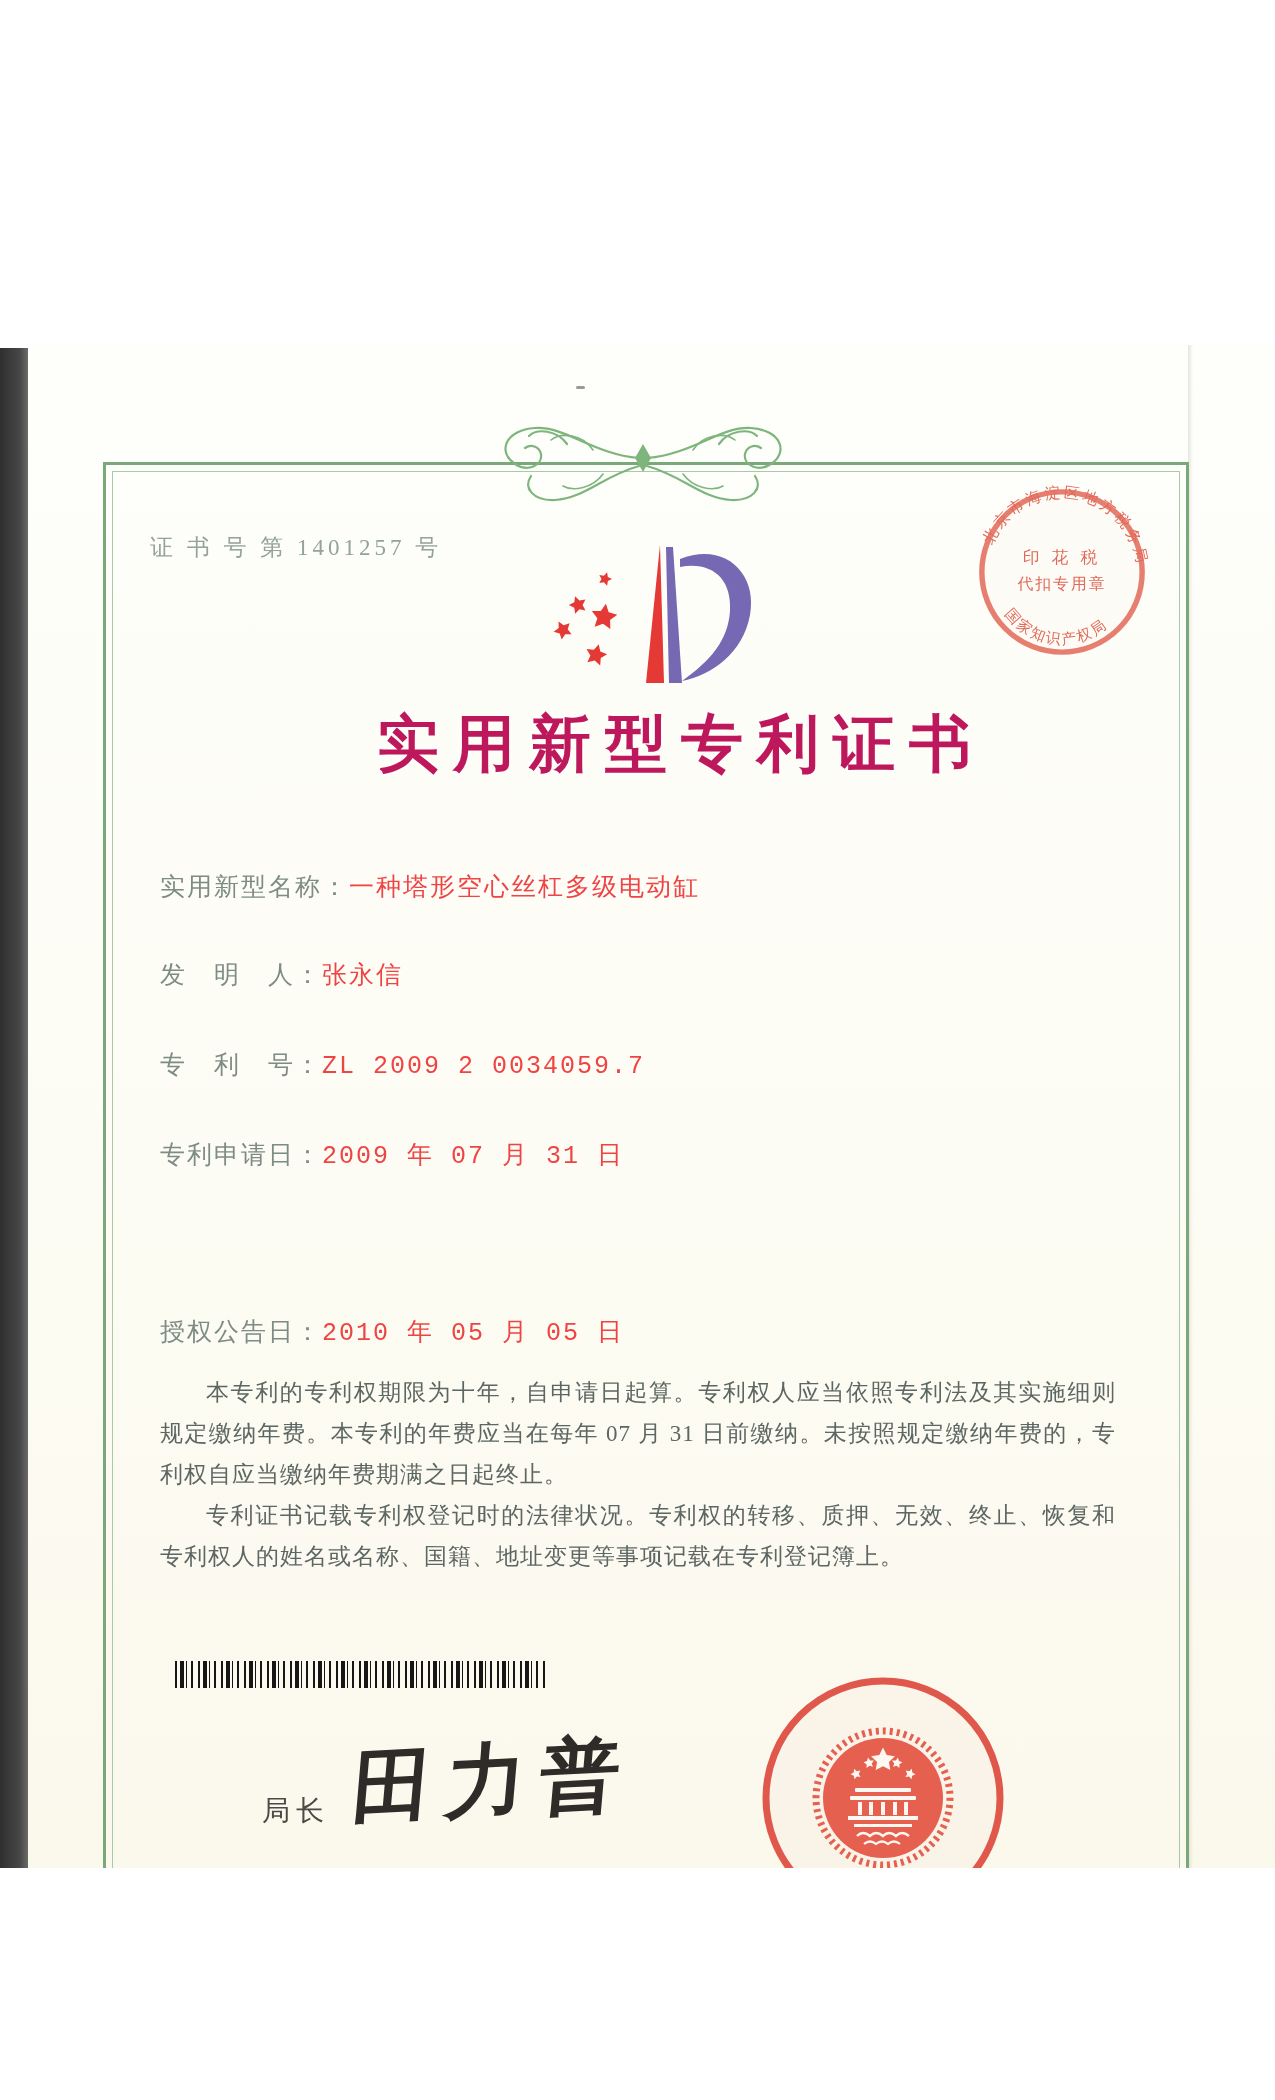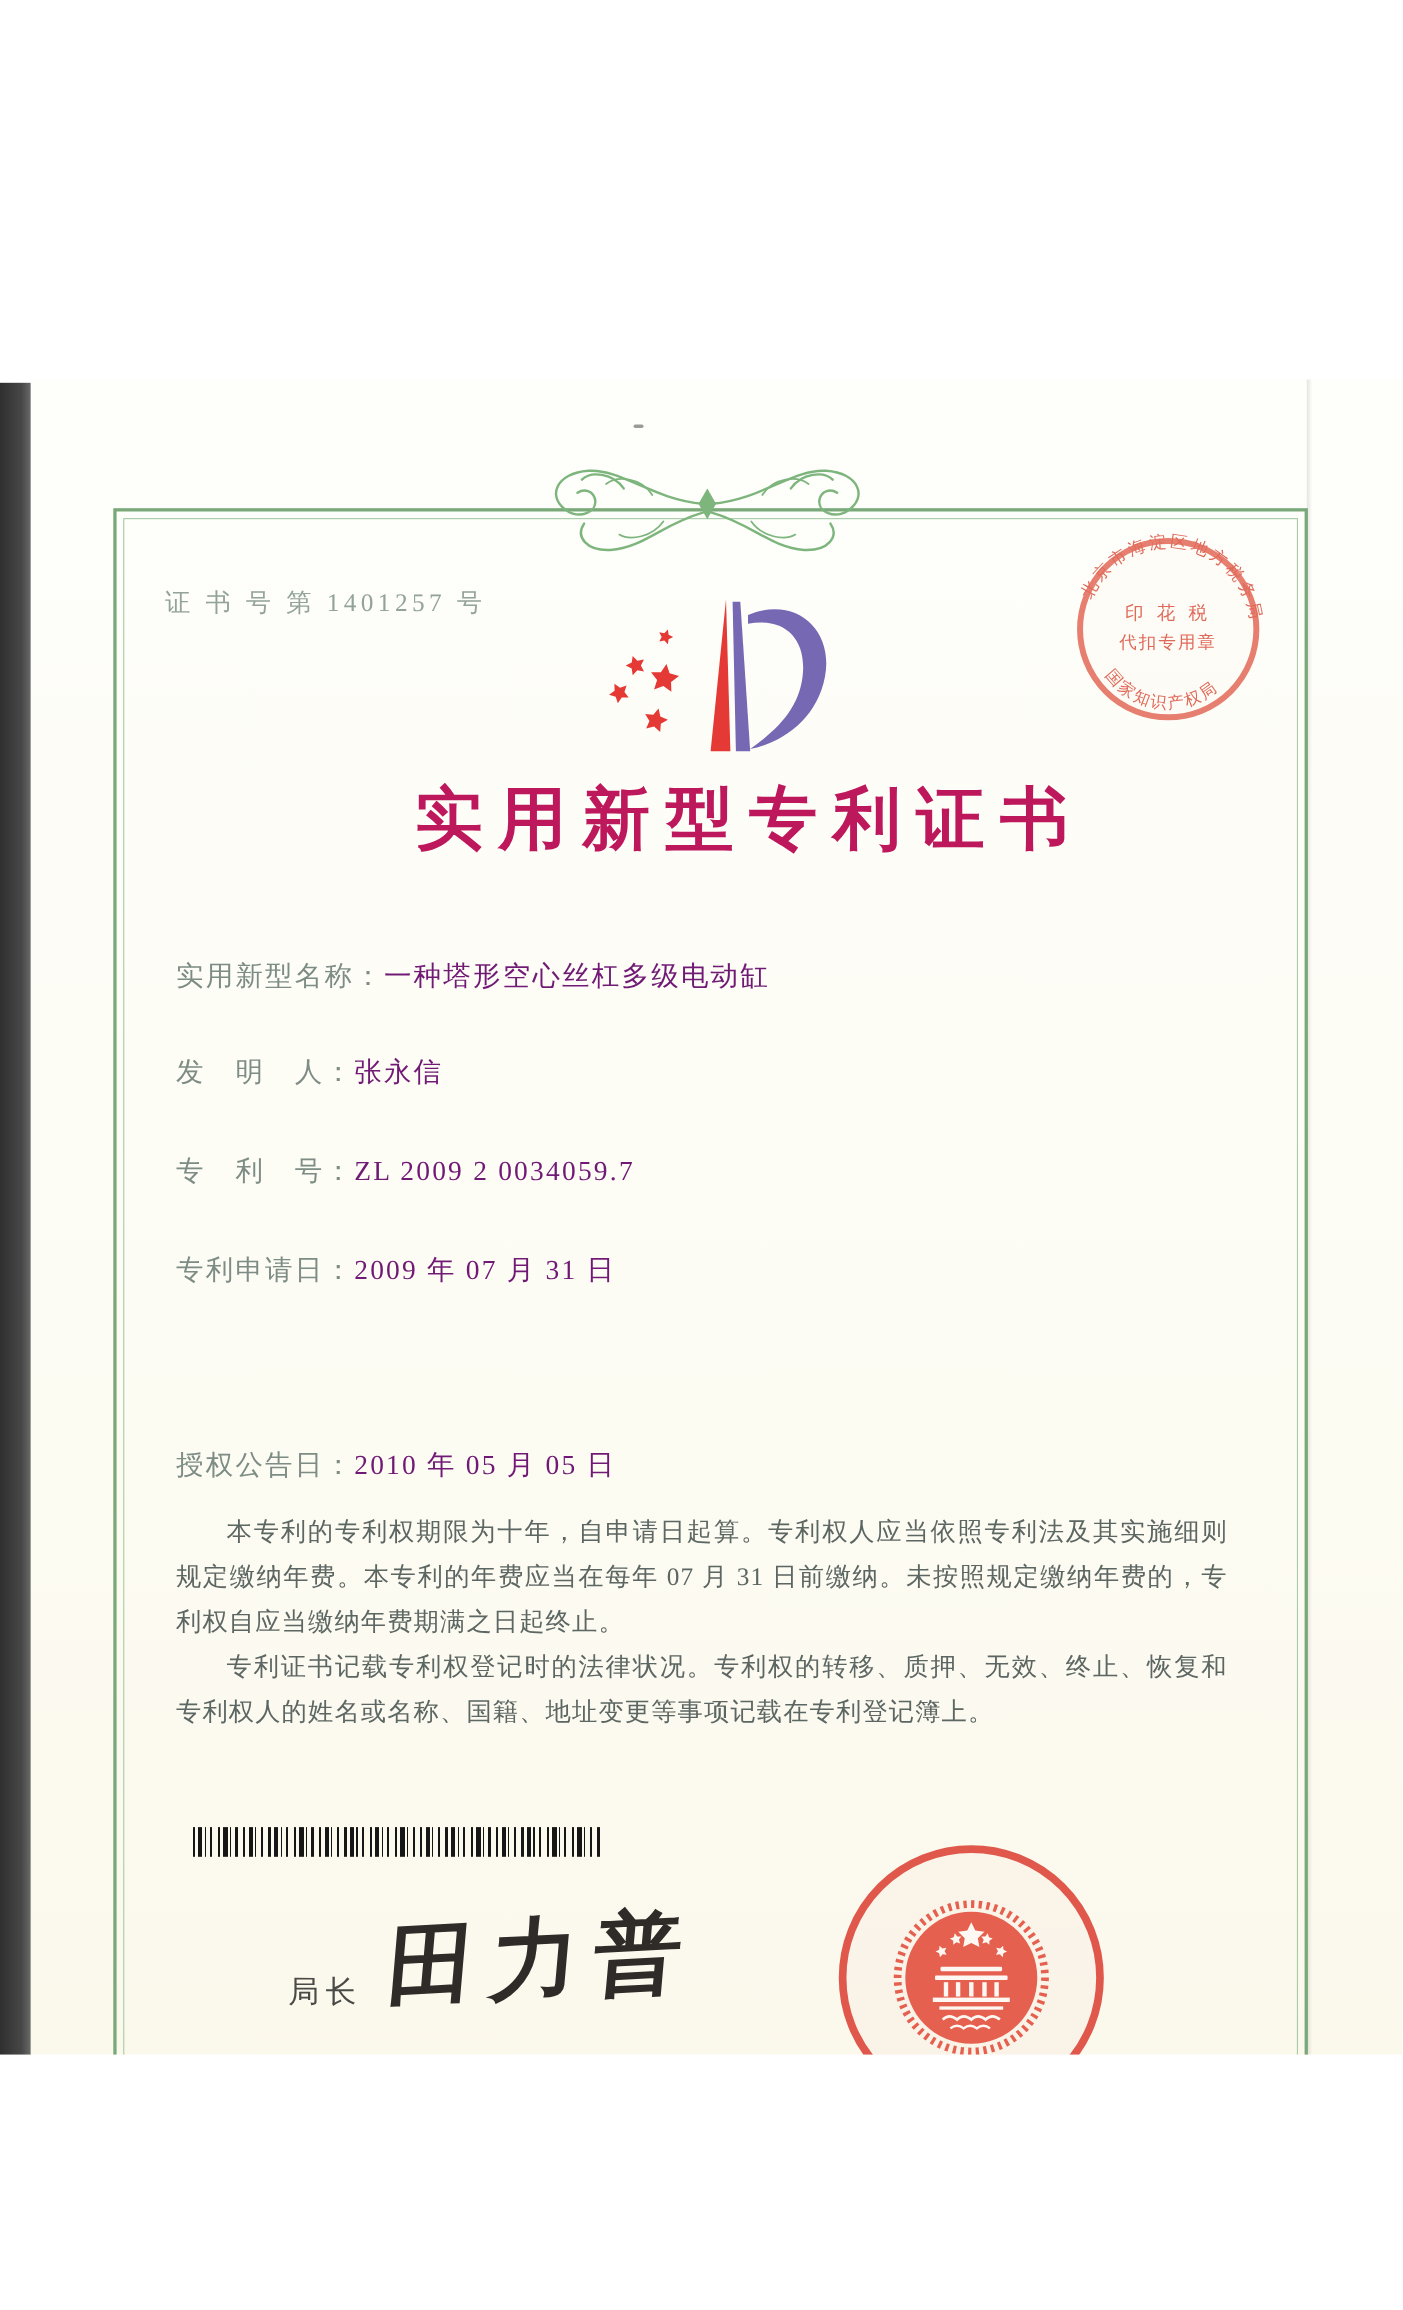--- a/index.html
+++ b/index.html
@@ -29,21 +29,21 @@
 
   .cert-no{position:absolute;left:150px;top:532px;font-size:23px;letter-spacing:4px;color:#93a29b;}
 
   .logo{position:absolute;left:552px;top:533px;width:220px;height:162px;}
 
   .doc-title{position:absolute;left:103px;top:702px;width:1080px;text-align:center;
     font-size:62px;letter-spacing:14px;color:#be185d;font-weight:600;margin-left:38px;}
 
   .field{position:absolute;left:160px;font-size:25px;color:#7d8c85;letter-spacing:2px;white-space:nowrap;}
   .f0{top:870px}.f1{top:958px}.f2{top:1048px}.f3{top:1138px}.f4{top:1228px}.f5{top:1315px}
-  .field .val{color:#701a75;}
+  .field .val{color:#ef4444;font-family:Liberation Mono, monospace;}
 
   .body-text{position:absolute;left:160px;top:1372px;width:956px;
     font-size:23px;line-height:41px;color:#5c6662;text-align:justify;letter-spacing:1px;}
   .body-text p{margin:0;text-indent:2em;}
 
   .barcode{position:absolute;left:175px;top:1661px;width:372px;height:27px;
     background-image:repeating-linear-gradient(90deg,
       #161616 0 2px,transparent 2px 5px,
       #161616 5px 9px,transparent 9px 11px,
       #161616 11px 12px,transparent 12px 16px,

